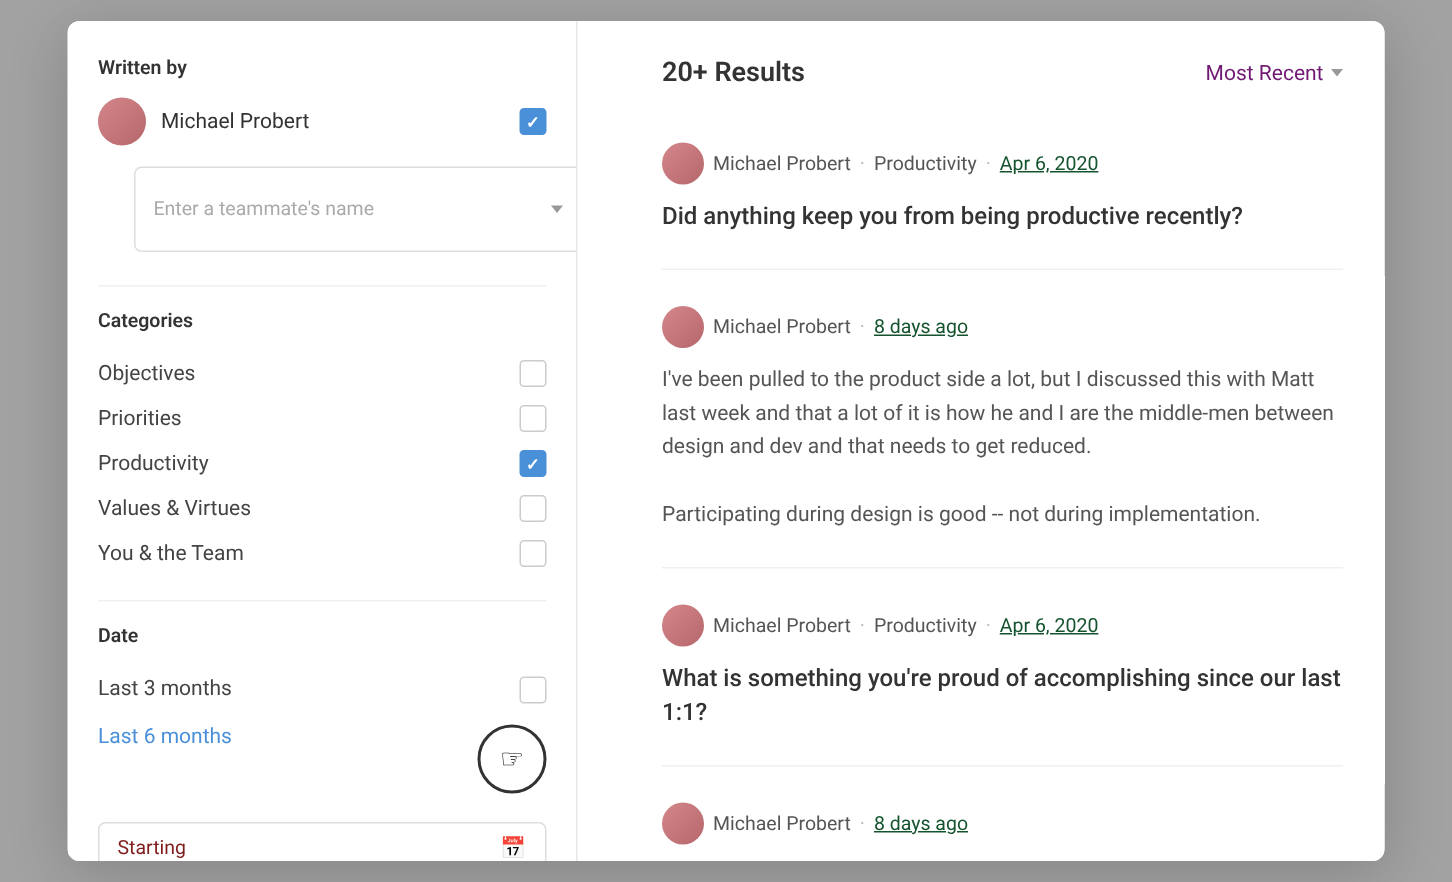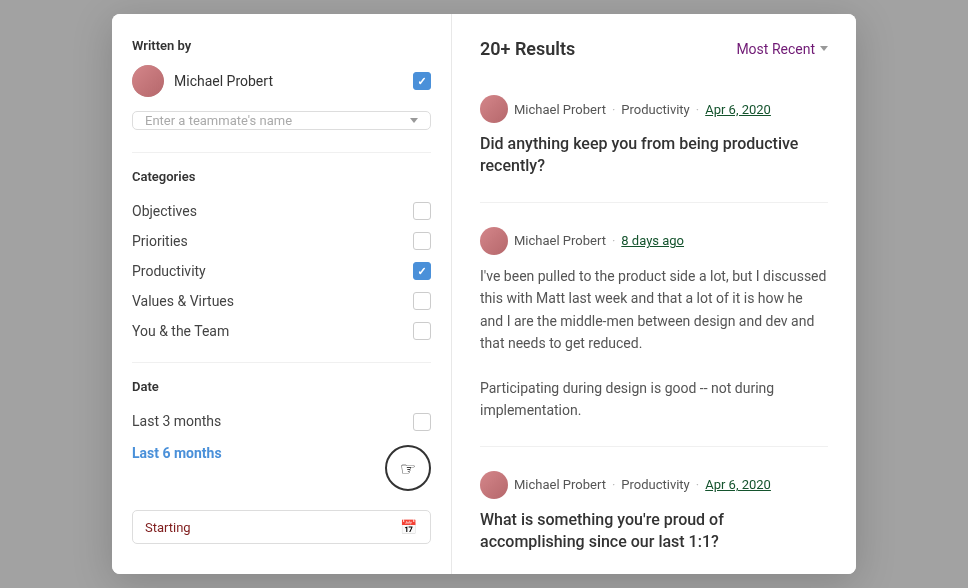--- a/index.html
+++ b/index.html
@@ -17,26 +17,27 @@
       top: 0; left: 0; right: 0; bottom: 0;
       background: rgba(0,0,0,0.3);
       display: flex;
       align-items: center;
       justify-content: center;
     }
 
     .modal {
       background: #fff;
       border-radius: 8px;
-      width: 744px;
+      width: 878px;
       height: 560px;
       display: flex;
       overflow: hidden;
       position: relative;
       box-shadow: 0 8px 40px rgba(0,0,0,0.18);
+      gap: 28px;
     }
 
     
     .left-panel {
       width: 340px;
       min-width: 340px;
       border-right: 1px solid #e8e8e8;
       padding: 24px 20px;
       overflow-y: auto;
       background: #fff;
@@ -102,28 +103,29 @@
       content: '✓';
       color: white;
       font-size: 11px;
       font-weight: bold;
     }
 
     .teammate-input {
       width: 100%;
       border: 1px solid #ddd;
       border-radius: 5px;
-      padding: 1px 12px;
+      padding: 20px 12px;
       font-size: 13px;
       color: #999;
       display: flex;
       align-items: center;
       justify-content: space-between;
       cursor: pointer;
       margin-bottom: 22px;
+      margin-left: 24px;
     }
 
     .teammate-input-text {
       color: #aaa;
       font-size: 13px;
     }
 
     .chevron-down {
       width: 0; height: 0;
       border-left: 4px solid transparent;
@@ -189,21 +191,20 @@
       cursor: pointer;
     }
 
     .date-option-label {
       font-size: 14px;
       color: #444;
     }
 
     .date-option-label.active {
       color: #4a90d9;
-      font-weight: bold;
     }
 
     .date-radio {
       width: 18px;
       height: 18px;
       border-radius: 3px;
       border: 1.5px solid #ccc;
       display: flex;
       align-items: center;
       justify-content: center;

